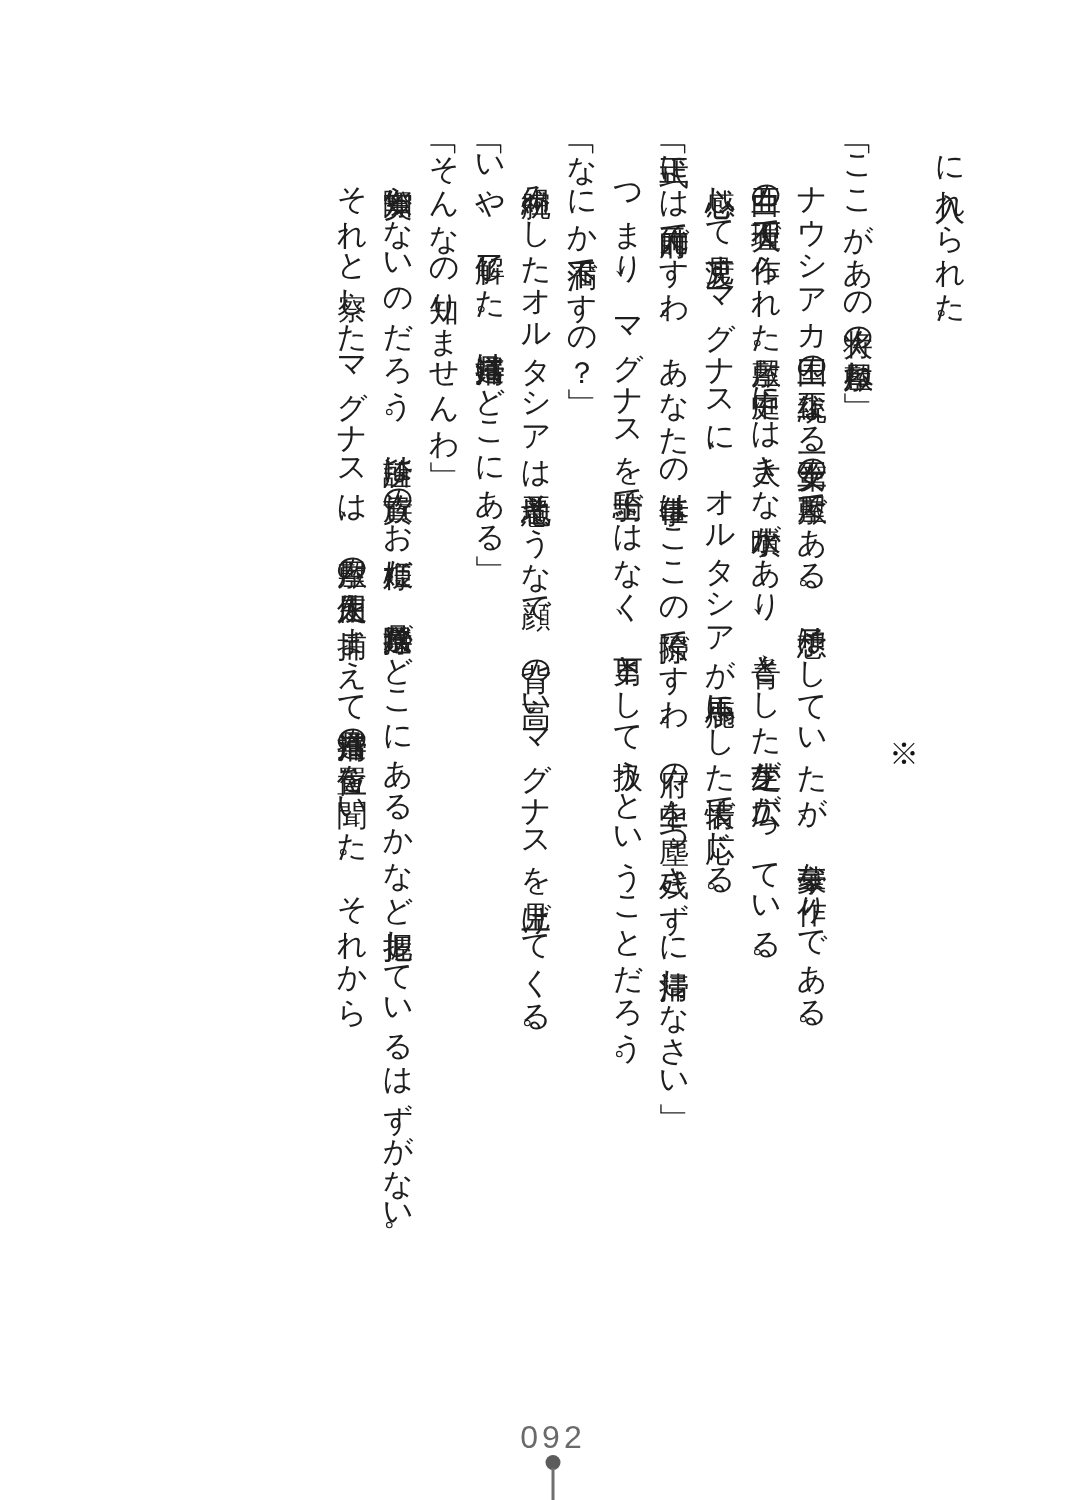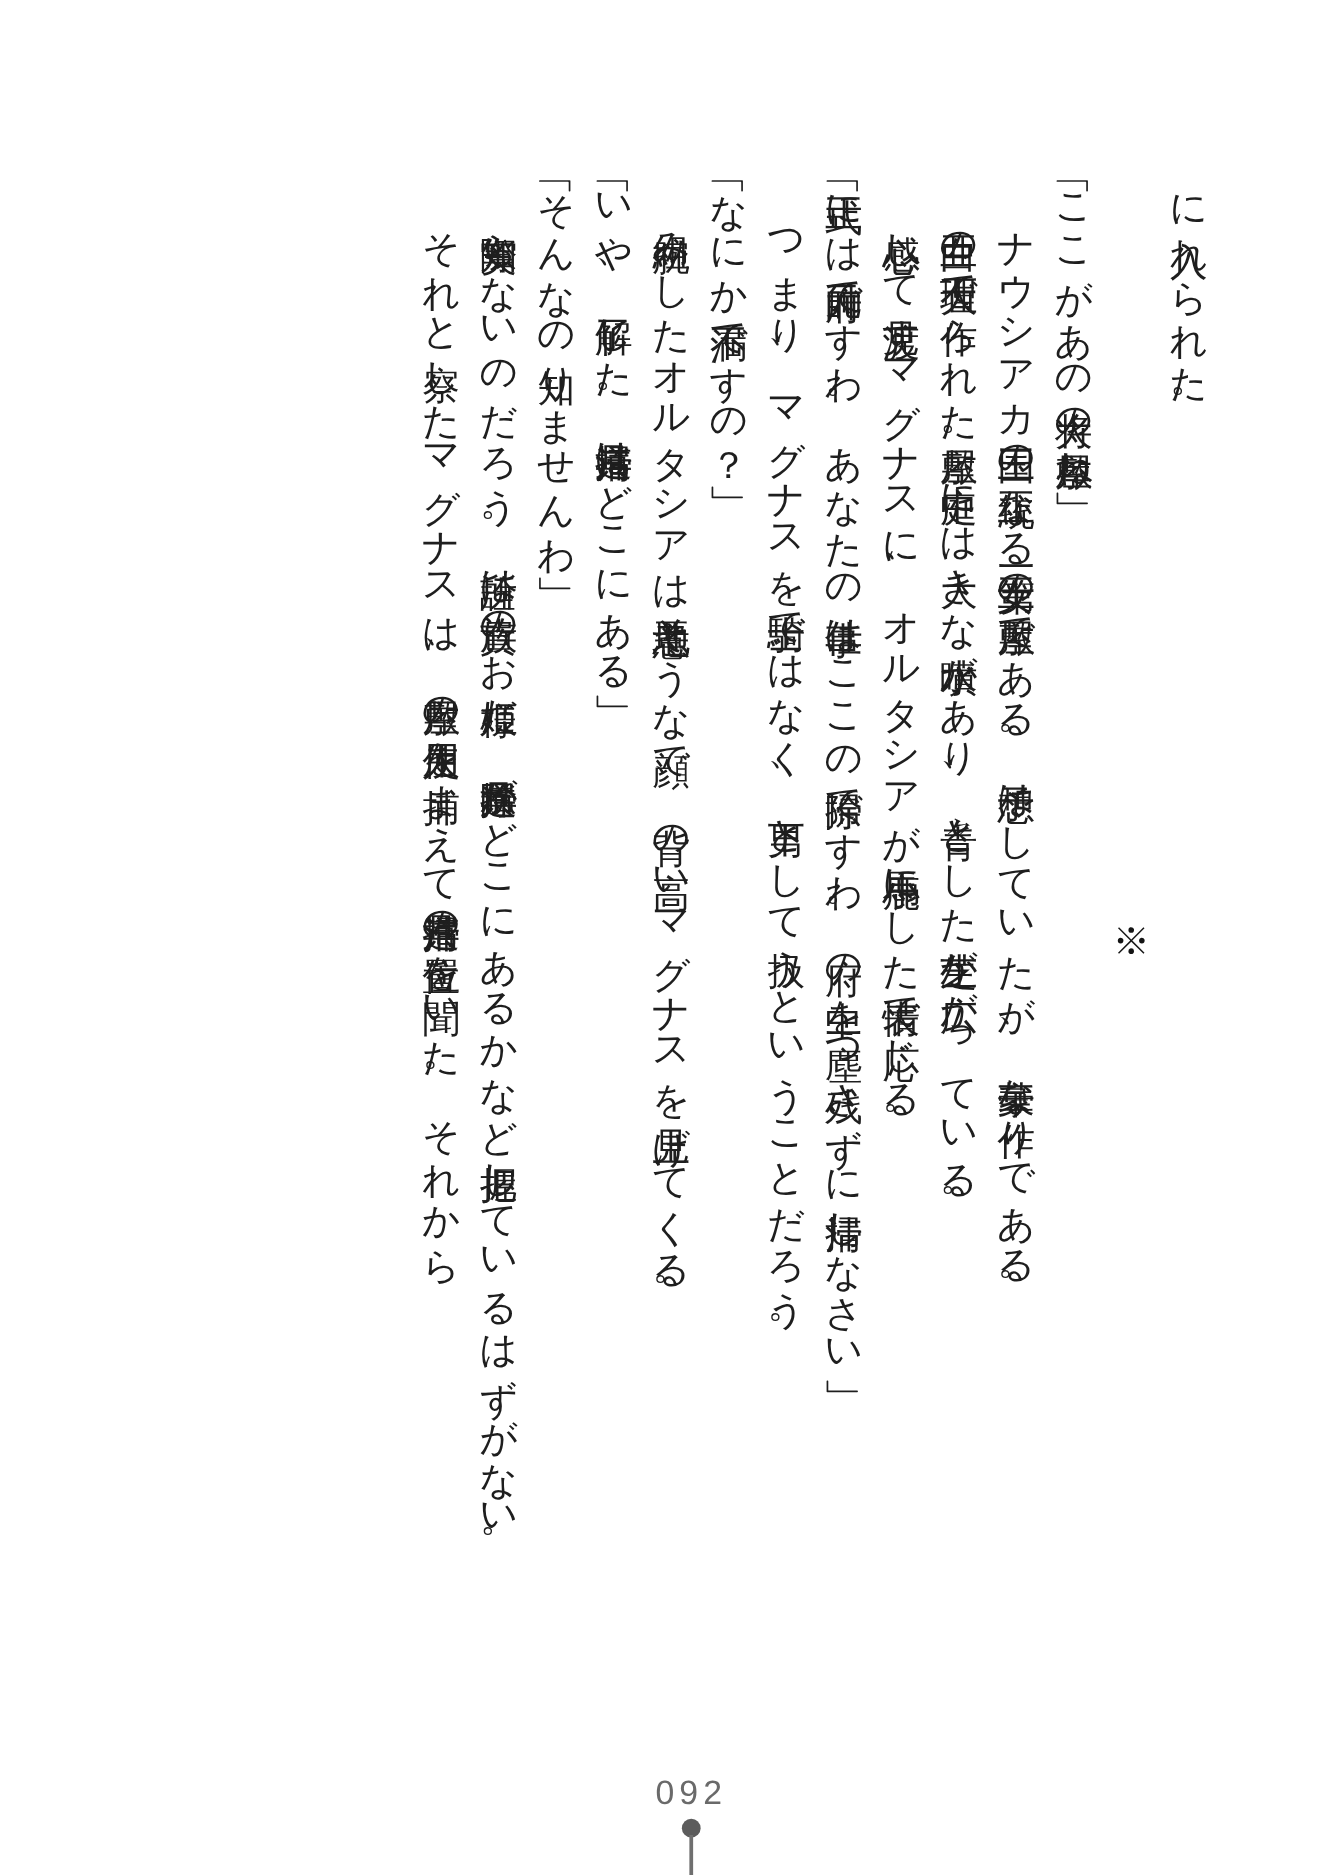--- a/index.html
+++ b/index.html
@@ -42,21 +42,21 @@
     text-align: center; 
     color: #141414;
   }
   
   .page-number {
     position: absolute;
     top: 1419px;
     left: 553px;
     transform: translateX(-50%);
     font-family: "Liberation Sans", "DejaVu Sans", sans-serif;
-    font-size: 27px;
+    font-size: 32px;
     font-weight: 400;
     letter-spacing: 4px;
     color: #6a6a6a;
   }
   .footer-dot {
     position: absolute;
     top: 1455px;
     left: 553px;
     transform: translateX(-50%);
     width: 15px;

